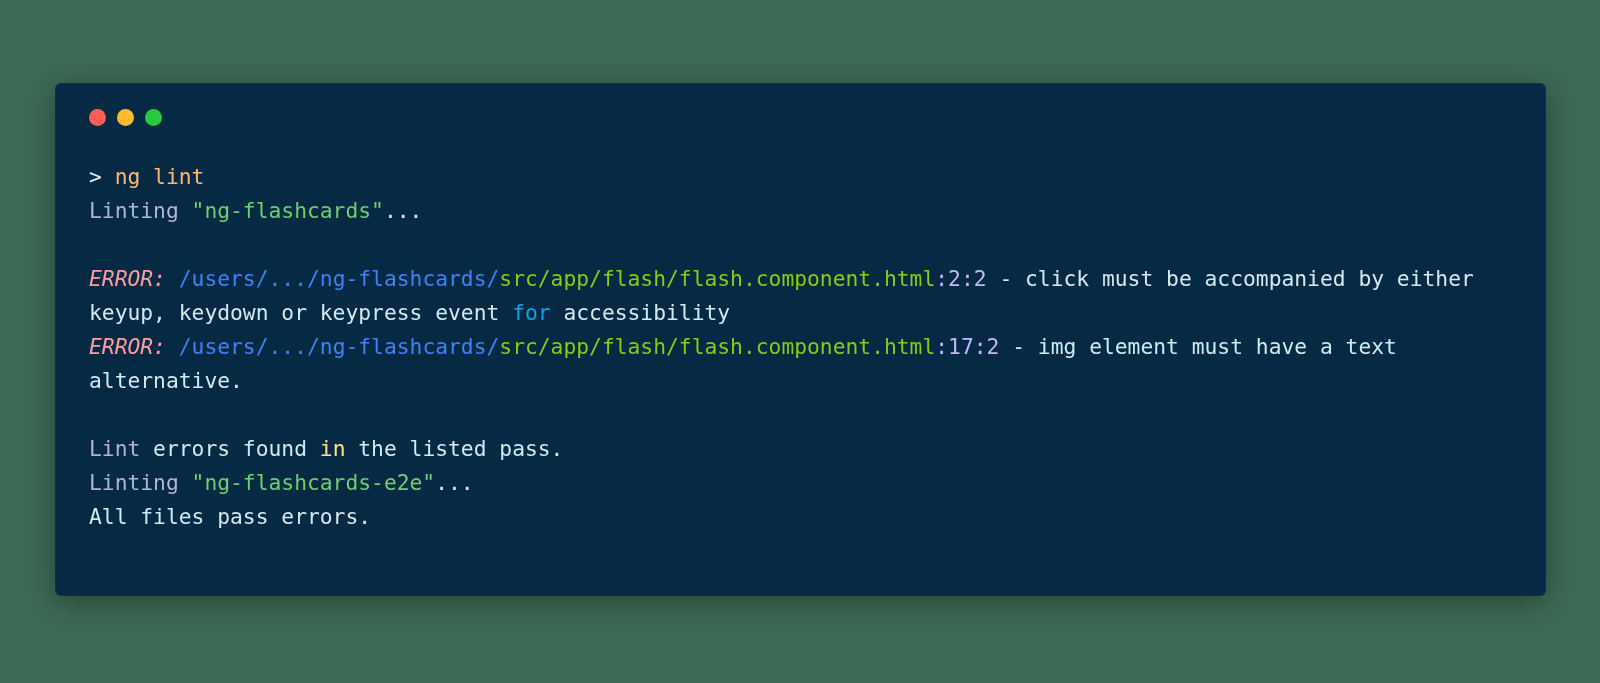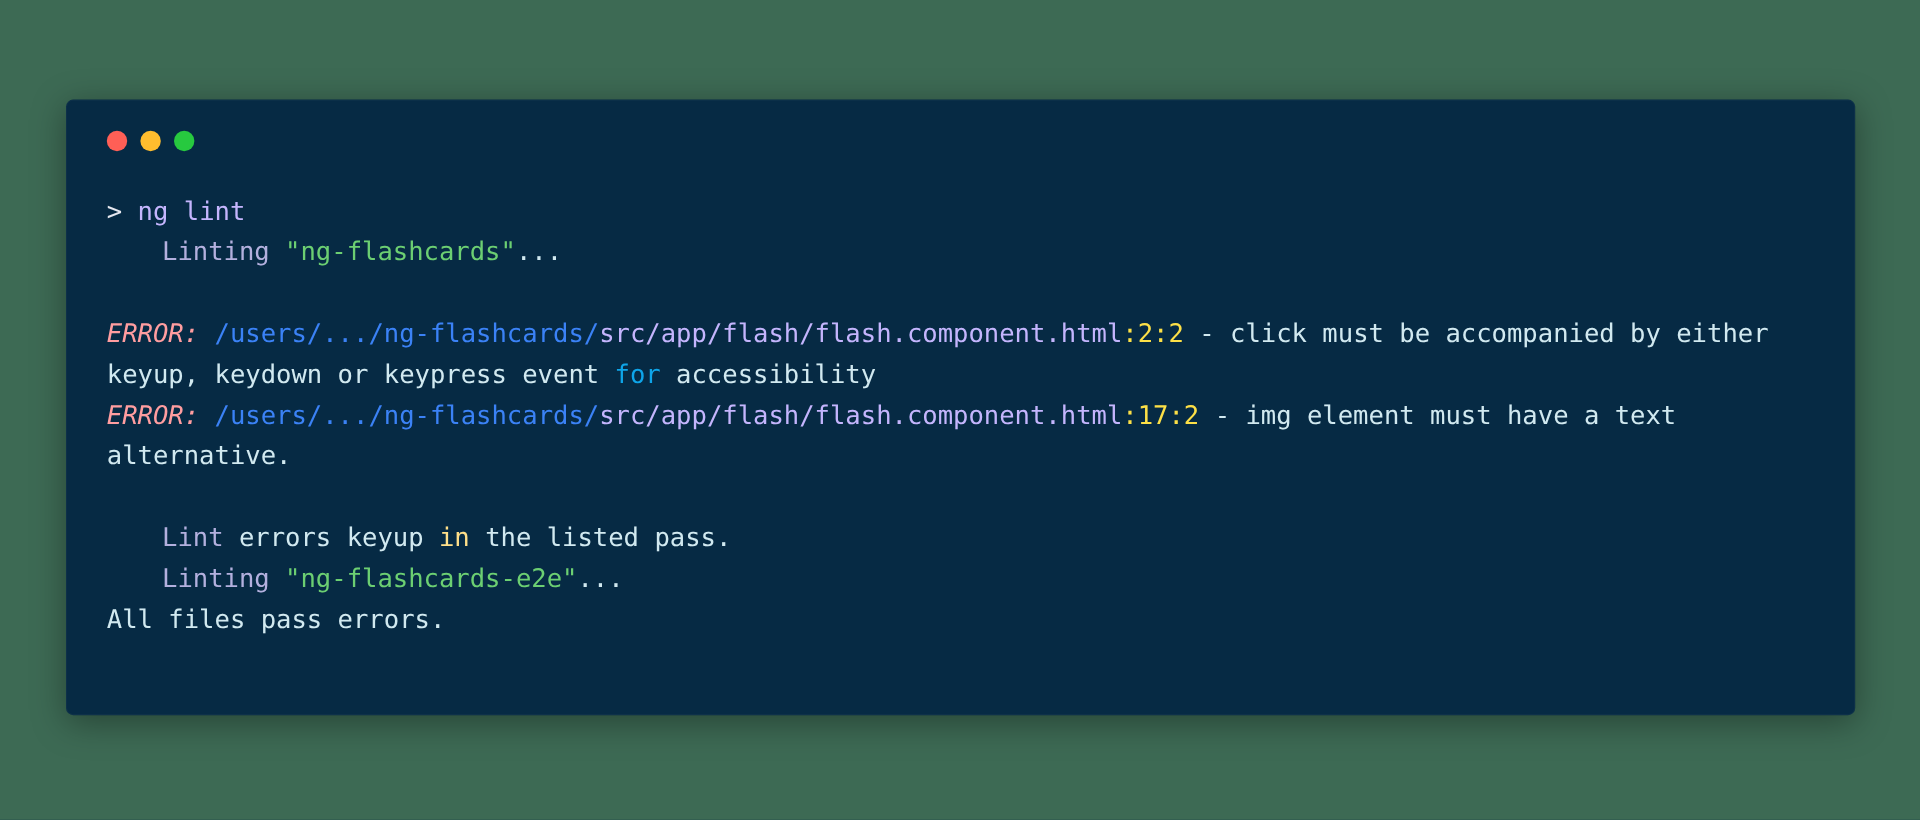--- a/index.html
+++ b/index.html
@@ -41,44 +41,44 @@
     margin: 0;
     font-family: inherit;
     font-size: 21.3px;
     line-height: 34px;
     color: #d1e9f0;
     white-space: pre-wrap;
     word-break: break-word;
   }
 
   .c-prompt   { color: #e6e8f0; }
-  .c-cmd      { color: #c4b5fd; }  
-  .c-gerund   { color: #b3b0de; margin-left: 46px; }  
+  .c-cmd      { color: #fdba74; }  
+  .c-gerund   { color: #b3b0de; }  
   .c-project  { color: #6ccf72; }  
   .c-dots     { color: #d1e9f0; }
   .c-error    { color: #ff9da0; font-style: italic; }  
   .c-path     { color: #3b82f6; }  
-  .c-file     { color: #c4b5fd; }  
-  .c-loc      { color: #fde047; }  
+  .c-file     { color: #84cc16; }  
+  .c-loc      { color: #c4b5fd; }  
   .c-msg      { color: #d1e9f0; }
   .c-for      { color: #0ea5e9; }  
   .c-in       { color: #ffe08a; }  
 </style>
 </head>
 <body>
 
 <div class="frame">
   <div class="traffic">
     <span class="dot-red"></span>
     <span class="dot-yellow"></span>
     <span class="dot-green"></span>
   </div>
 
   <pre class="term"><span class="c-prompt">&gt; </span><span class="c-cmd">ng lint</span>
 <span class="c-gerund">Linting </span><span class="c-project">"ng-flashcards"</span><span class="c-dots">...</span>
 
 <span class="c-error">ERROR: </span><span class="c-path">/users/.../ng-flashcards/</span><span class="c-file">src/app/flash/flash.component.html</span><span class="c-loc">:2:2</span><span class="c-msg"> - </span><span class="c-msg">click must be accompanied by either keyup, keydown or keypress event </span><span class="c-for">for</span><span class="c-msg"> accessibility</span>
 <span class="c-error">ERROR: </span><span class="c-path">/users/.../ng-flashcards/</span><span class="c-file">src/app/flash/flash.component.html</span><span class="c-loc">:17:2</span><span class="c-msg"> - </span><span class="c-msg">img element must have a text alternative.</span>
 
-<span class="c-gerund">Lint</span><span class="c-msg"> errors keyup </span><span class="c-in">in</span><span class="c-msg"> the listed pass.</span>
+<span class="c-gerund">Lint</span><span class="c-msg"> errors found </span><span class="c-in">in</span><span class="c-msg"> the listed pass.</span>
 <span class="c-gerund">Linting </span><span class="c-project">"ng-flashcards-e2e"</span><span class="c-dots">...</span>
 <span class="c-msg">All files pass errors.</span></pre>
 </div>
 
 </body></html>

